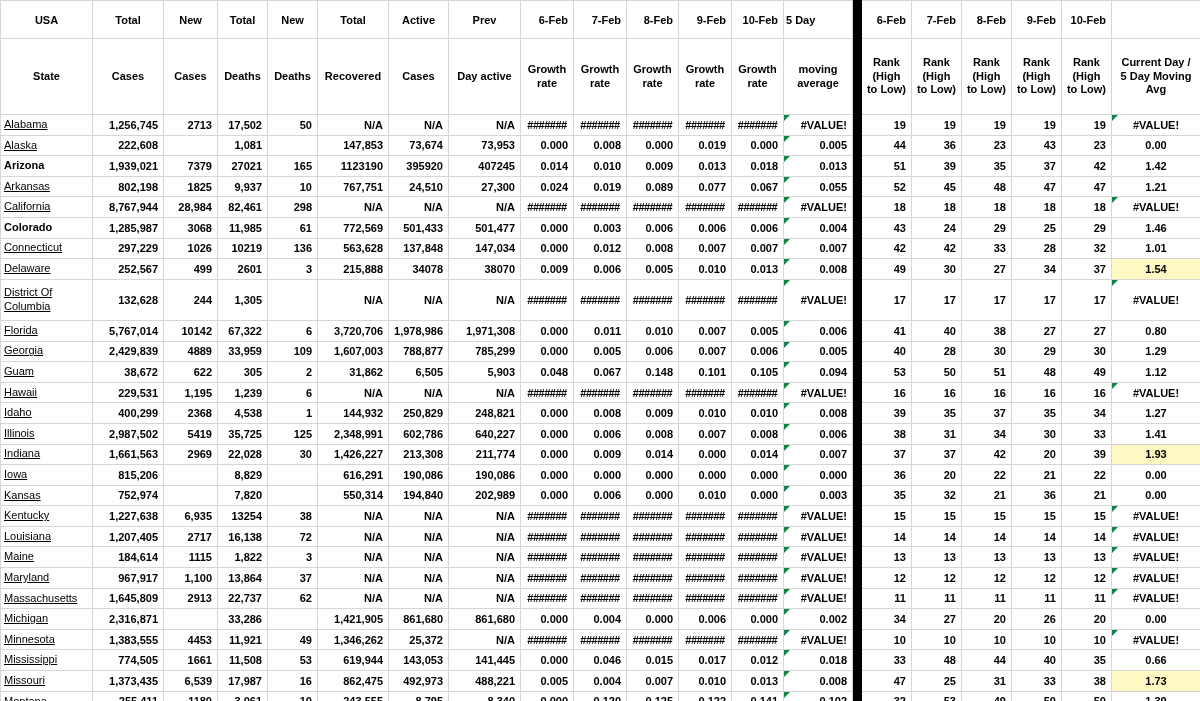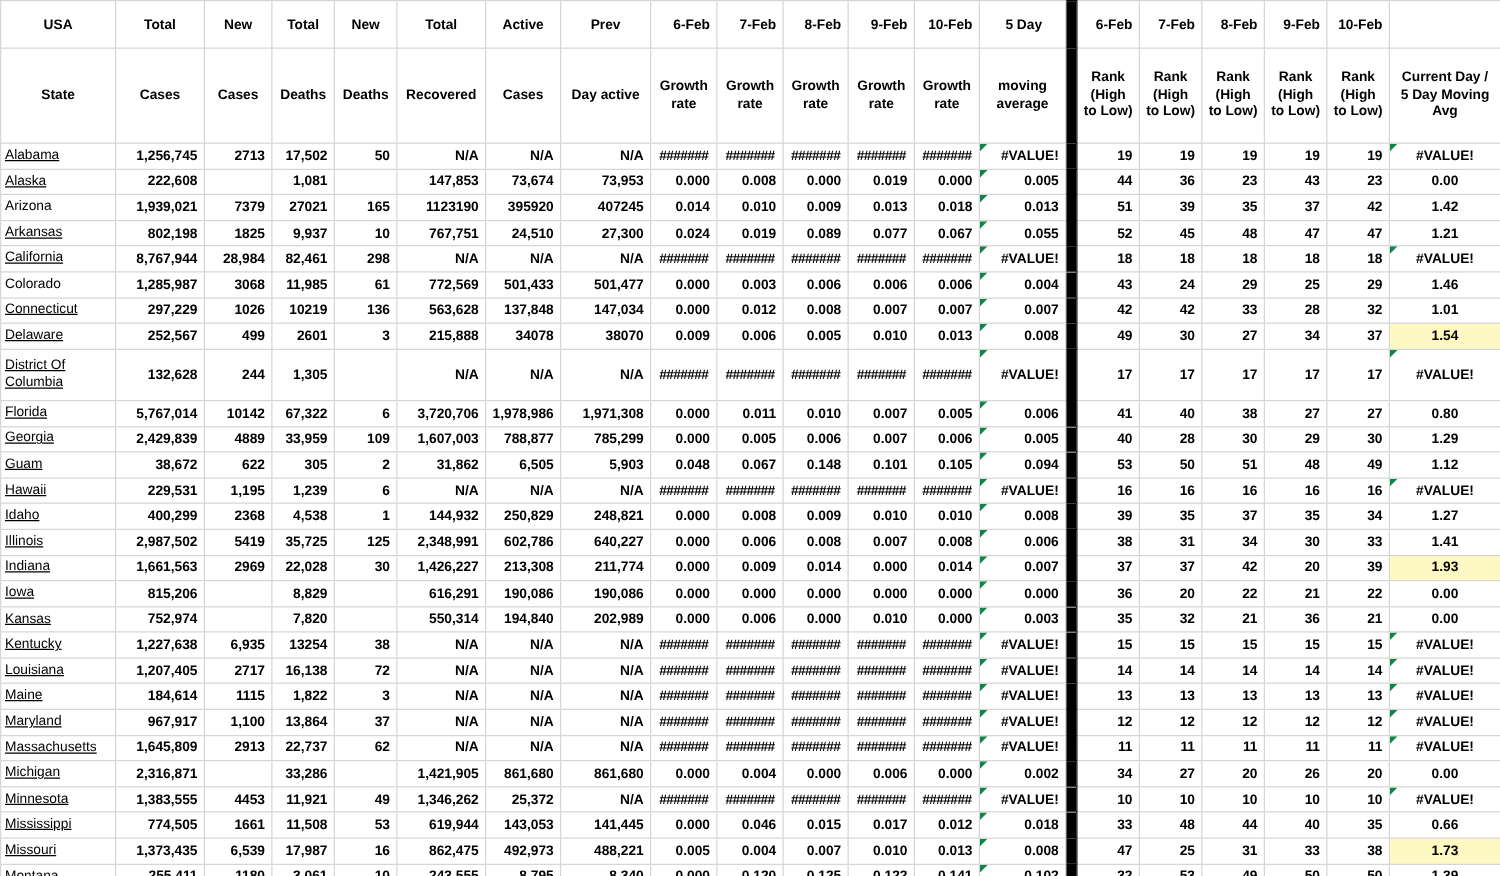--- a/index.html
+++ b/index.html
@@ -13,26 +13,26 @@
     font-size:11px;font-weight:bold;color:#000;vertical-align:middle;
     padding:0;box-sizing:border-box;
   }
   tr{height:20.6px;}
   tr.tall{height:41.2px;}
   tr.hdr1{height:38px;}
   tr.hdr2{height:76px;}
   tr.hdr2 td{white-space:pre-line;line-height:1.25;}
   td.c{text-align:center;}
   td.r{text-align:right;padding-right:5px;}
-  td.l{text-align:center;padding-left:2px;}
+  td.l{text-align:left;padding-left:2px;}
   td.state{
     font-weight:normal;text-align:left;padding-left:3px;
     text-decoration:underline;white-space:normal;line-height:1.25;
   }
-  td.state.b{font-weight:normal;text-decoration:none;}
+  td.state.b{font-weight:bold;text-decoration:none;}
   td.hash{text-align:center;letter-spacing:-0.5px;padding:0;}
   td.divider{background:#000;border:1px solid #000;padding:0;}
   td.hl{background:#fef9c3;}
   td.rel{position:relative;}
   .tri{
     position:absolute;top:0;left:0;width:0;height:0;
     border-top:6px solid #108548;border-right:6px solid transparent;
   }
 </style>
 </head>

